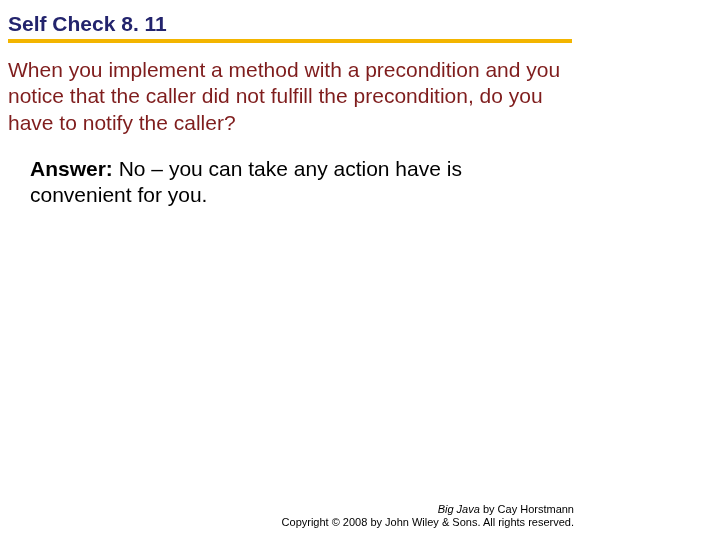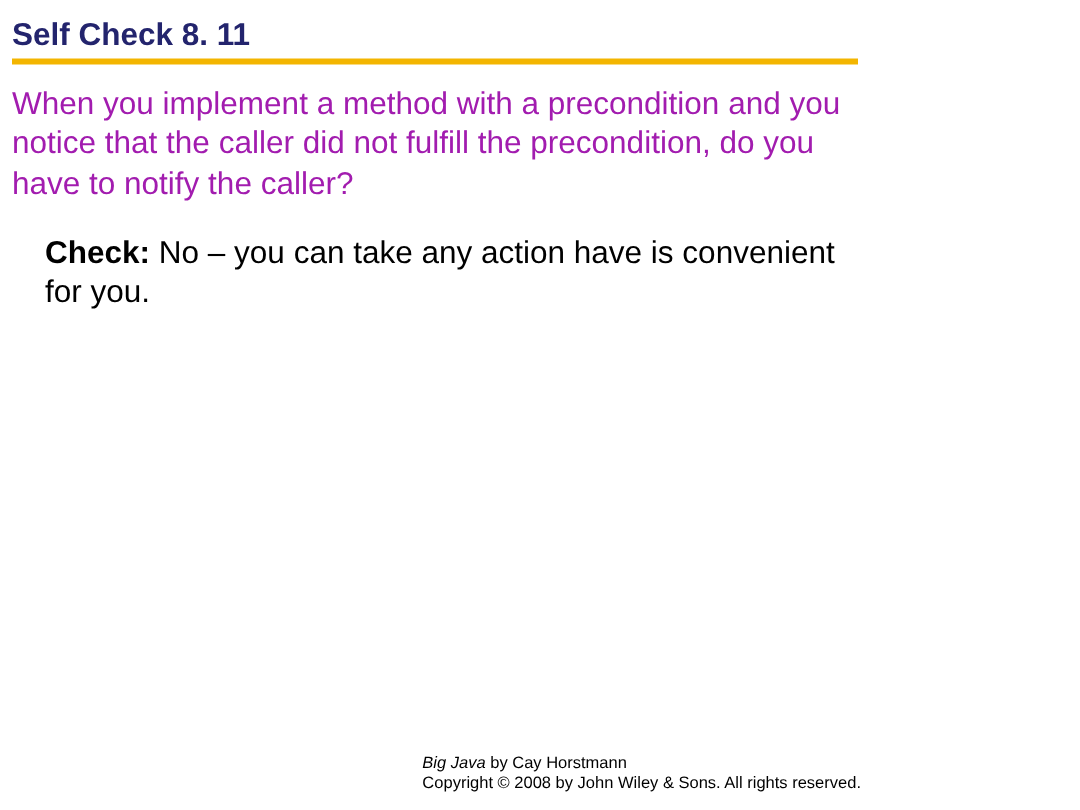--- a/index.html
+++ b/index.html
@@ -30,58 +30,58 @@
   .rule {
     height: 4px;
     background: #f3b500;
     width: 100%;
     margin-top: 0;
   }
   .question {
     font-size: 21px;
     line-height: 1.25;
     margin-top: 14px;
-    color: #a21caf;
+    color: #7f1d1d;
   }
   .answer-block {
     font-size: 21px;
     line-height: 1.25;
     margin-top: 20px;
     padding-left: 22px;
     padding-right: 10px;
     color: #000;
   }
   .answer-label {
     font-weight: bold;
   }
   .footer {
     position: absolute;
     bottom: 10px;
     right: 6px;
-    text-align: left;
+    text-align: right;
     font-size: 11px;
     line-height: 1.25;
     color: #000;
   }
   .footer .book {
     font-style: italic;
   }
 </style>
 </head>
 <body>
 
 <div class="slide">
 
   <div class="title">Self Check 8. 11</div>
   <div class="rule"></div>
 
   <div class="question">When you implement a method with a precondition and you notice that the caller did not fulfill the precondition, do you have to notify the caller?</div>
 
   <div class="answer-block">
-    <span class="answer-label">Check:</span><span> No – you can take any action have is convenient for you.</span>
+    <span class="answer-label">Answer:</span><span> No – you can take any action have is convenient for you.</span>
   </div>
 
   <div class="footer">
     <div>
       <span class="book">Big Java</span><span> by Cay Horstmann</span>
     </div>
     <div>Copyright © 2008 by John Wiley &amp; Sons. All rights reserved.</div>
   </div>
 
 </div>

